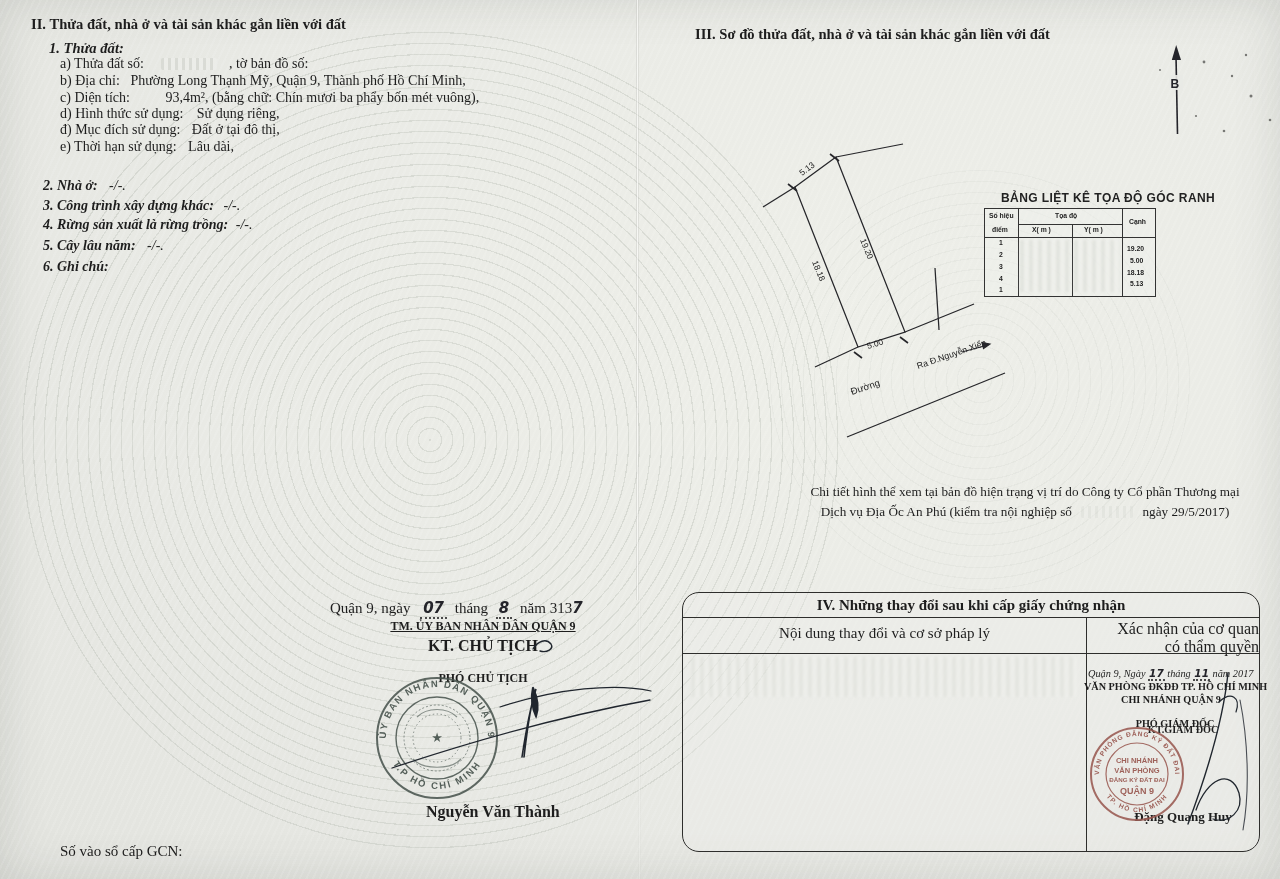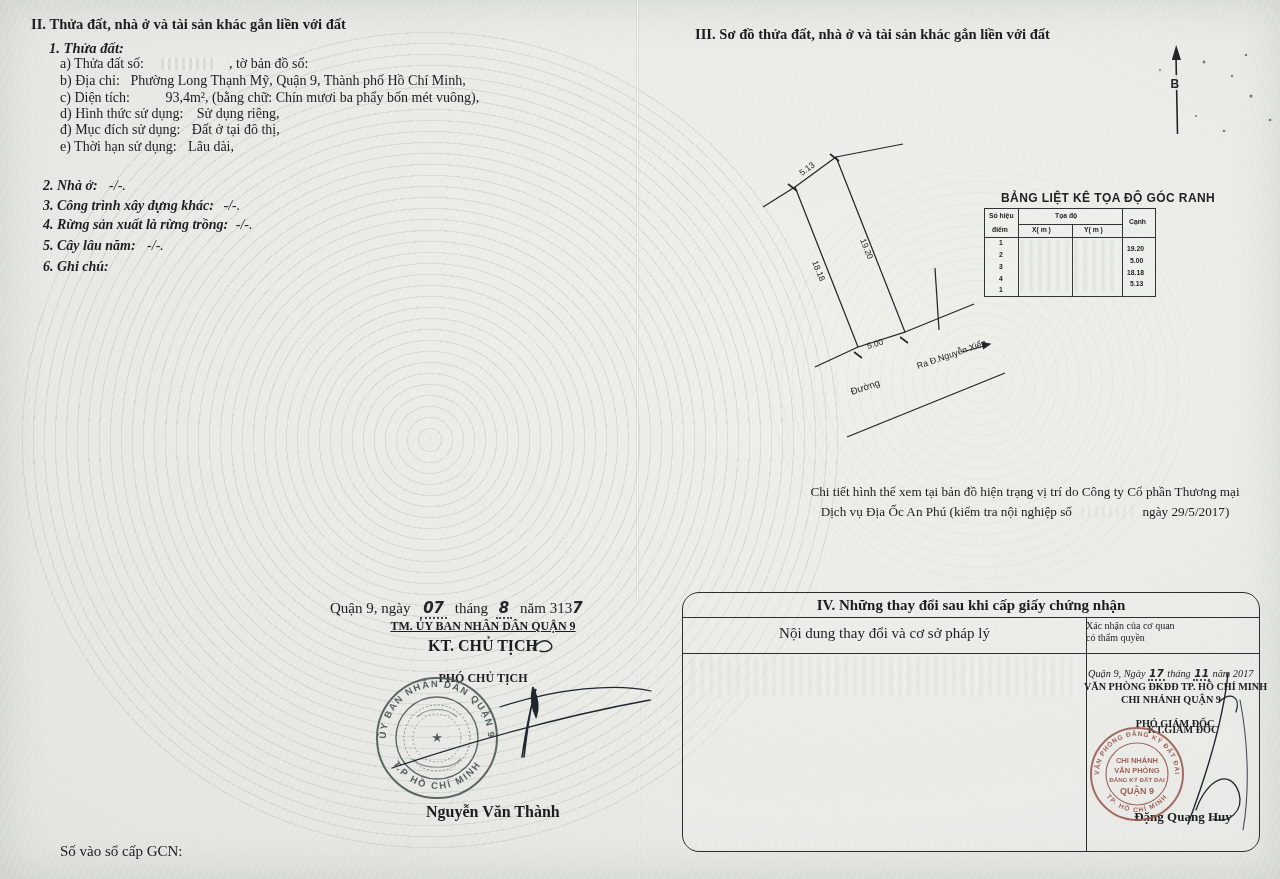--- a/index.html
+++ b/index.html
@@ -210,21 +210,21 @@
     <text font-size="9.5" font-weight="bold" fill="#45514b" letter-spacing="2" opacity=".9">
       <textPath href="#sealBottom" startOffset="50%" text-anchor="middle">T.P HỒ CHÍ MINH</textPath>
     </text>
     <text x="64" y="67" font-size="13" text-anchor="middle" fill="#45514b" opacity=".9">★</text>
   </svg>
 
   <div class="abs s4" style="left:682px;top:592px;width:576px;height:258px;border-radius:17px;">
     <div class="abs b" style="left:0;top:4px;width:576px;text-align:center;font-size:15px;">IV. Những thay đổi sau khi cấp giấy chứng nhận</div>
     <div class="row-border" style="top:24px;"></div>
     <div class="abs" style="left:0;top:32px;width:403px;text-align:center;font-size:15px;">Nội dung thay đổi và cơ sở pháp lý</div>
-    <div class="abs" style="left:403px;top:27px;width:173px;text-align:left;font-size:10px;line-height:1.15;">
+    <div class="abs" style="left:403px;top:27px;width:173px;text-align:right;font-size:16px;line-height:1.15;">
       <span>Xác nhận của cơ quan</span><br>
       <span>có thẩm quyền</span>
     </div>
     <div class="row-border" style="top:60px;"></div>
     <div class="divider-v" style="left:403px;top:24px;bottom:0;"></div>
     <div class="abs redact-block" style="left:8px;top:64px;width:386px;height:40px;opacity:.55;"></div>
 
     <div class="abs i" style="left:405px;top:74px;width:147px;text-align:center;font-size:10.3px;white-space:nowrap;">
       <span>Quận 9, Ngày</span>
       <span class="hw dotted" style="font-size:10.5px;padding:0 1px;">17</span>

